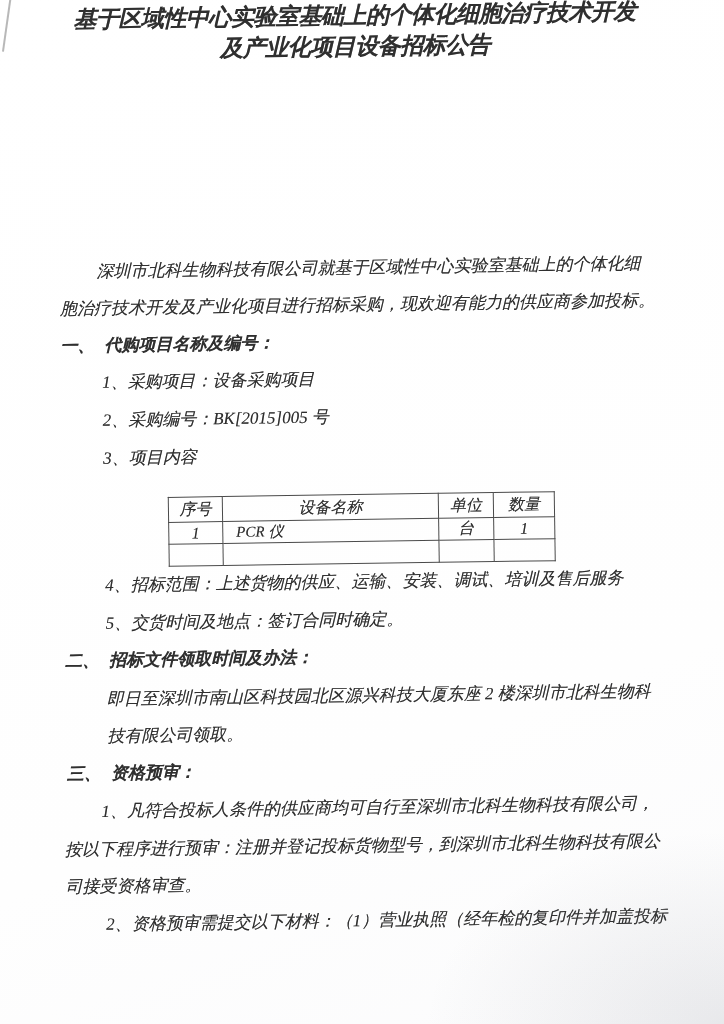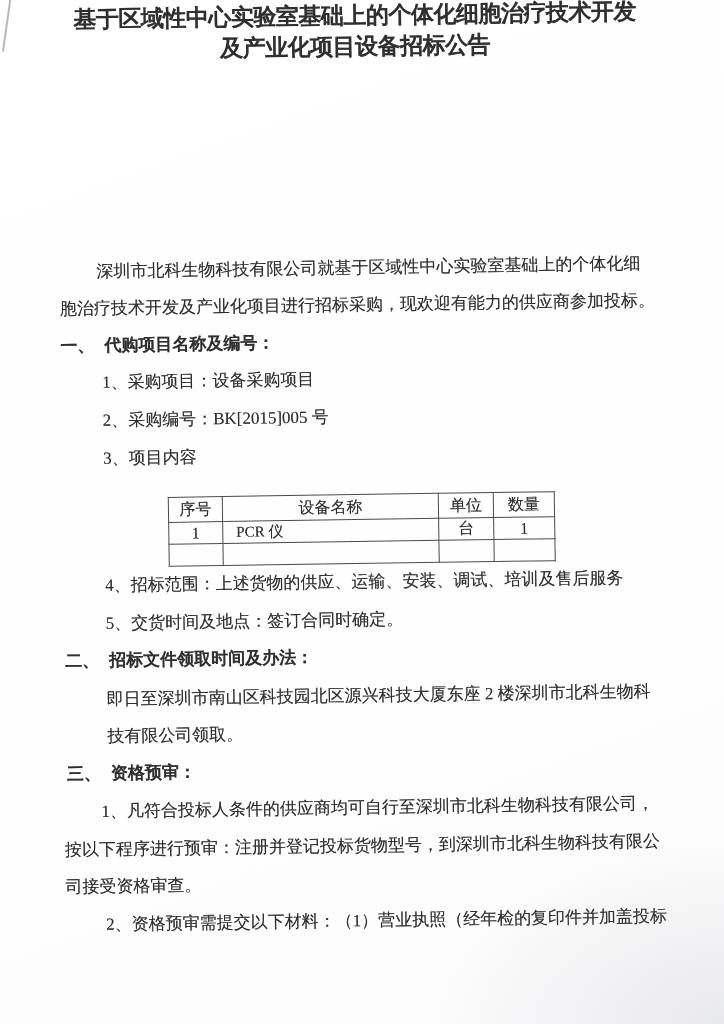--- a/index.html
+++ b/index.html
@@ -9,20 +9,21 @@
     height: 1024px;
     overflow: hidden;
     background: #ffffff;
     font-family: "Liberation Serif", "DejaVu Serif", serif;
   }
   .page {
     position: relative;
     width: 724px;
     height: 1024px;
     background: linear-gradient(160deg, #ffffff 0%, #fefefe 70%, #fbfbfc 100%);
+    font-style: italic;
   }
   
   .edge-sliver {
     position: absolute;
     left: 6px;
     top: -6px;
     width: 2px;
     height: 58px;
     background: #9a9a9a;
     transform: rotate(8deg);

